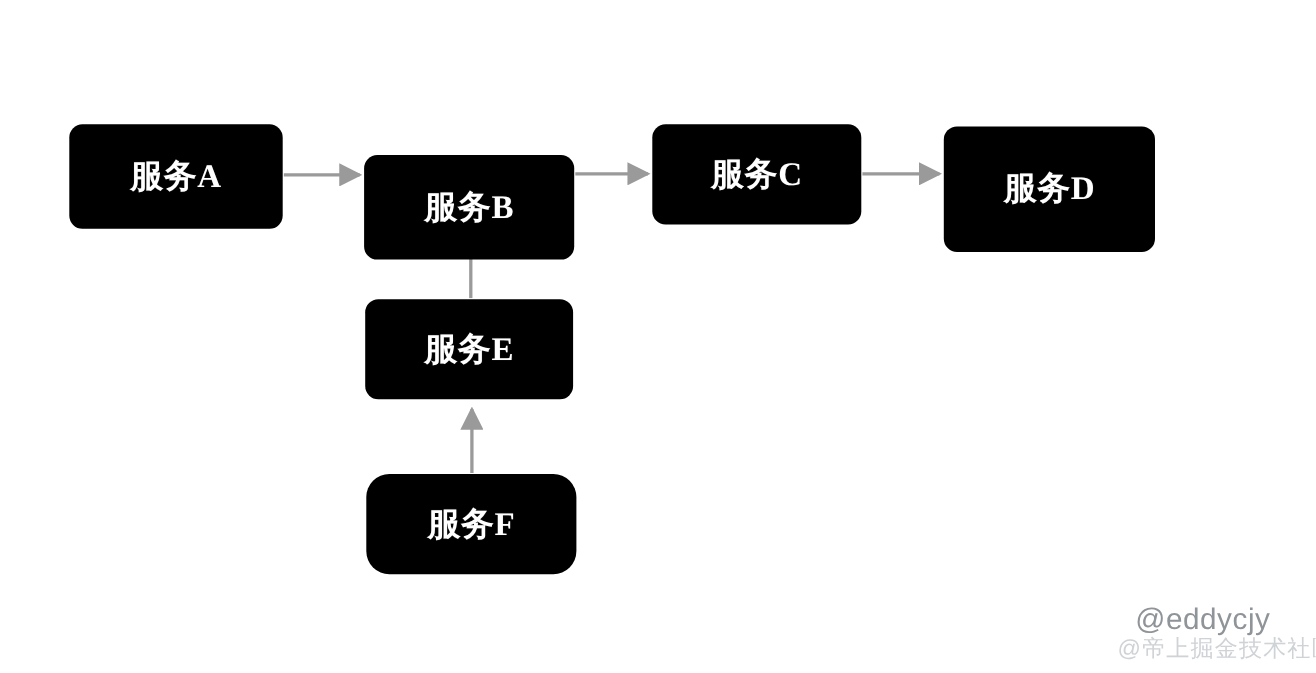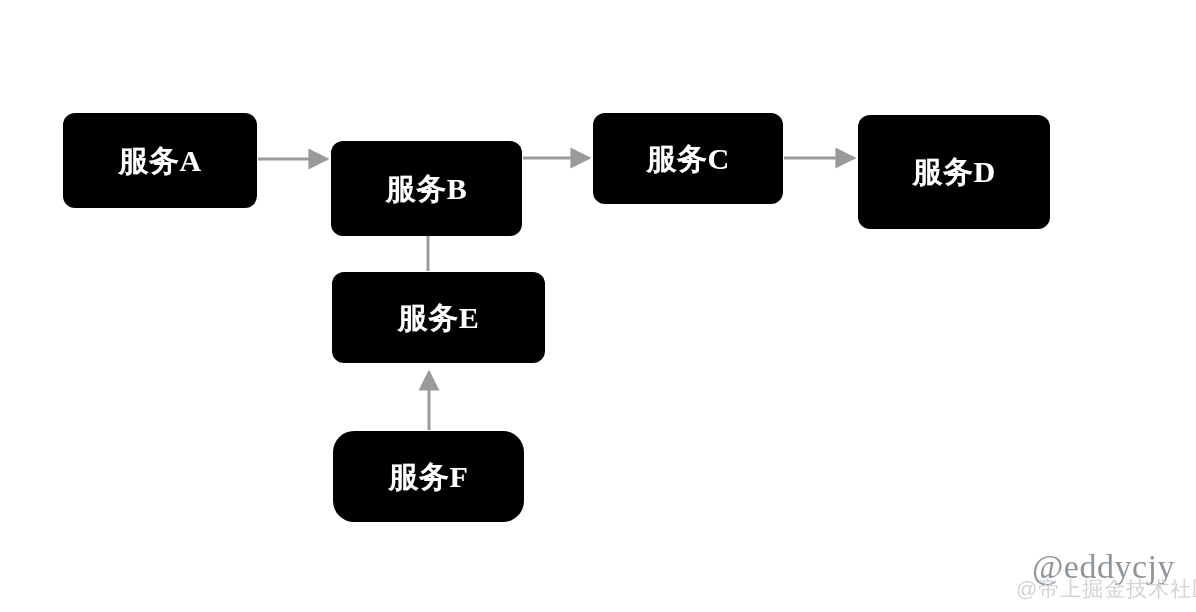--- a/index.html
+++ b/index.html
@@ -52,35 +52,34 @@
     line-height: 1;
     white-space: nowrap;
     text-shadow: 0 0 1px rgba(255,255,255,0.25);
   }
 
   
   #node-a { left: 63px;  top: 113px; width: 194px; height: 95px; }
   #node-b { left: 331px; top: 113px; width: 191px; height: 95px; margin-top: 28px; }
   #node-c { left: 593px; top: 113px; width: 190px; height: 91px; }
   #node-d { left: 858px; top: 115px; width: 192px; height: 114px; }
-  #node-e { left: 332px; top: 272px; width: 213px; height: 91px; }
+  #node-e { left: 332px; top: 272px; width: 189px; height: 91px; }
   #node-f { left: 333px; top: 431px; width: 191px; height: 91px; border-radius: 21px; }
 
   .watermark {
     position: absolute;
     white-space: nowrap;
     user-select: none;
   }
   #watermark-primary {
     left: 1032px;
     top: 548px;
-    font-size: 34px;
+    font-size: 27px;
     color: #8f9499;
     letter-spacing: 0.5px;
-    font-family: Liberation Serif, serif;
   }
   #watermark-secondary {
     left: 1016px;
     top: 575px;
     font-size: 21px;
     color: #cfd3d6;
     letter-spacing: 1px;
   }
 </style>
 </head>

